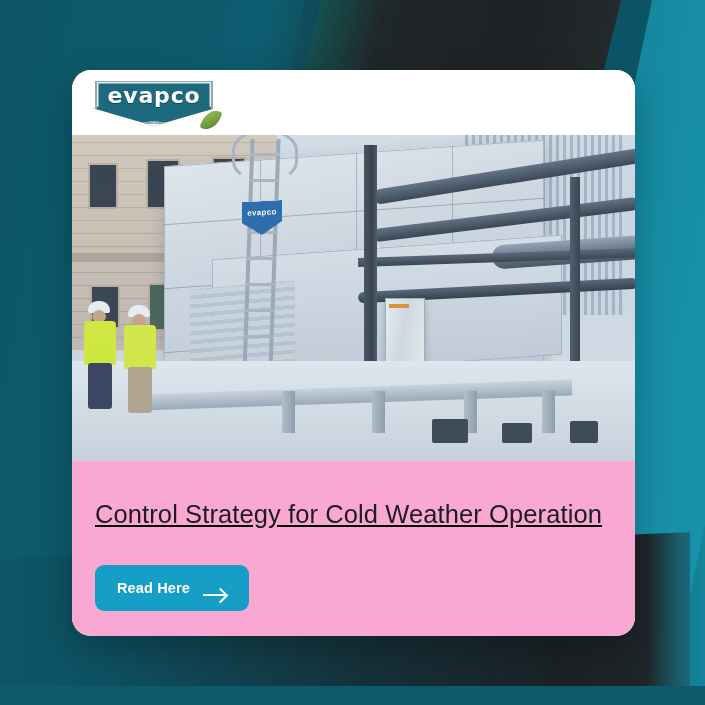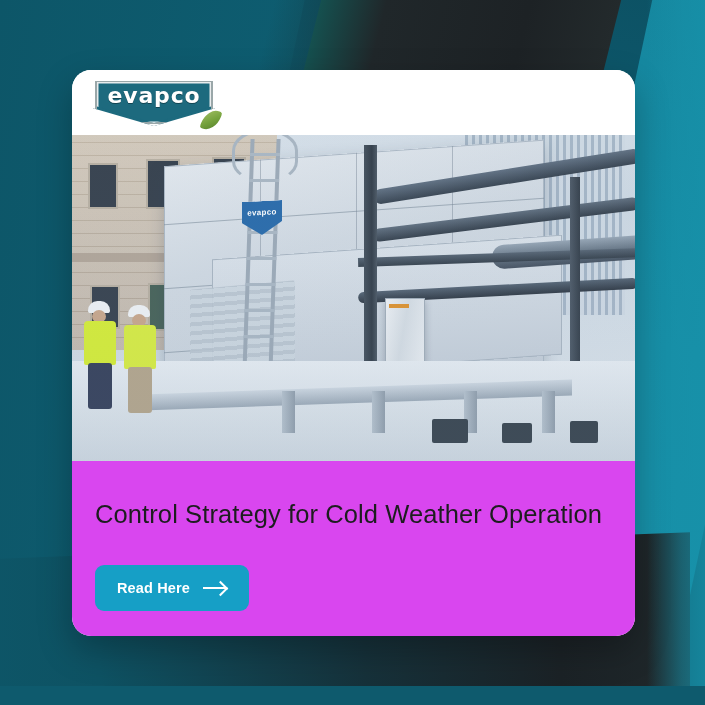--- a/index.html
+++ b/index.html
@@ -163,28 +163,28 @@
   .worker .head{position:absolute;left:8px;top:9px;width:14px;height:13px;background:#c9a384;border-radius:50%;}
   .worker .vest{position:absolute;left:0;top:20px;width:32px;height:44px;background:#d7ef2a;border-radius:4px 4px 2px 2px;}
   .worker .arms{position:absolute;left:-3px;top:20px;width:38px;height:40px;background:#20262e;border-radius:6px;z-index:-1;}
   .worker .legs{position:absolute;left:4px;top:62px;width:24px;height:46px;background:#2b3550;border-radius:3px;}
   .worker.w2 .vest{background:#d9ee36;}
   .worker.w2 .arms{background:#6c4a2c;}
   .worker.w2 .legs{background:#b3a285;}
   .photo-tint{position:absolute;inset:0;background:linear-gradient(180deg,rgba(180,200,220,.10) 0%,rgba(150,175,200,.16) 100%);pointer-events:none;}
 
   
-  .card-body{flex:1 1 auto;padding:38px 23px 0 23px;background:#d946ef;}
+  .card-body{flex:1 1 auto;padding:38px 23px 0 23px;background:#f9a8d4;text-decoration:underline;}
   .card-title{
     margin:0;color:#1d1d1f;font-weight:400;font-size:25.5px;line-height:1.25;
     letter-spacing:.1px;font-family:"Liberation Sans", sans-serif;
   }
   .btn-row{margin-top:34px;}
   .read-btn{
-    display:inline-flex;align-items:center;gap:13px;
+    display:inline-flex;align-items:flex-end;gap:13px;
     background:#169fc6;color:#fff;border:0;cursor:pointer;
     border-radius:9px;padding:15px 23px 15px 22px;
     font-size:14.5px;font-weight:700;letter-spacing:.15px;
     font-family:"Liberation Sans", sans-serif;
   }
   .read-btn .arrow{position:relative;display:inline-block;width:23px;height:2px;background:#fff;}
   .read-btn .arrow::after{
     content:"";position:absolute;right:0;top:-4px;width:9px;height:9px;
     border-top:2px solid #fff;border-right:2px solid #fff;transform:rotate(45deg);
   }

